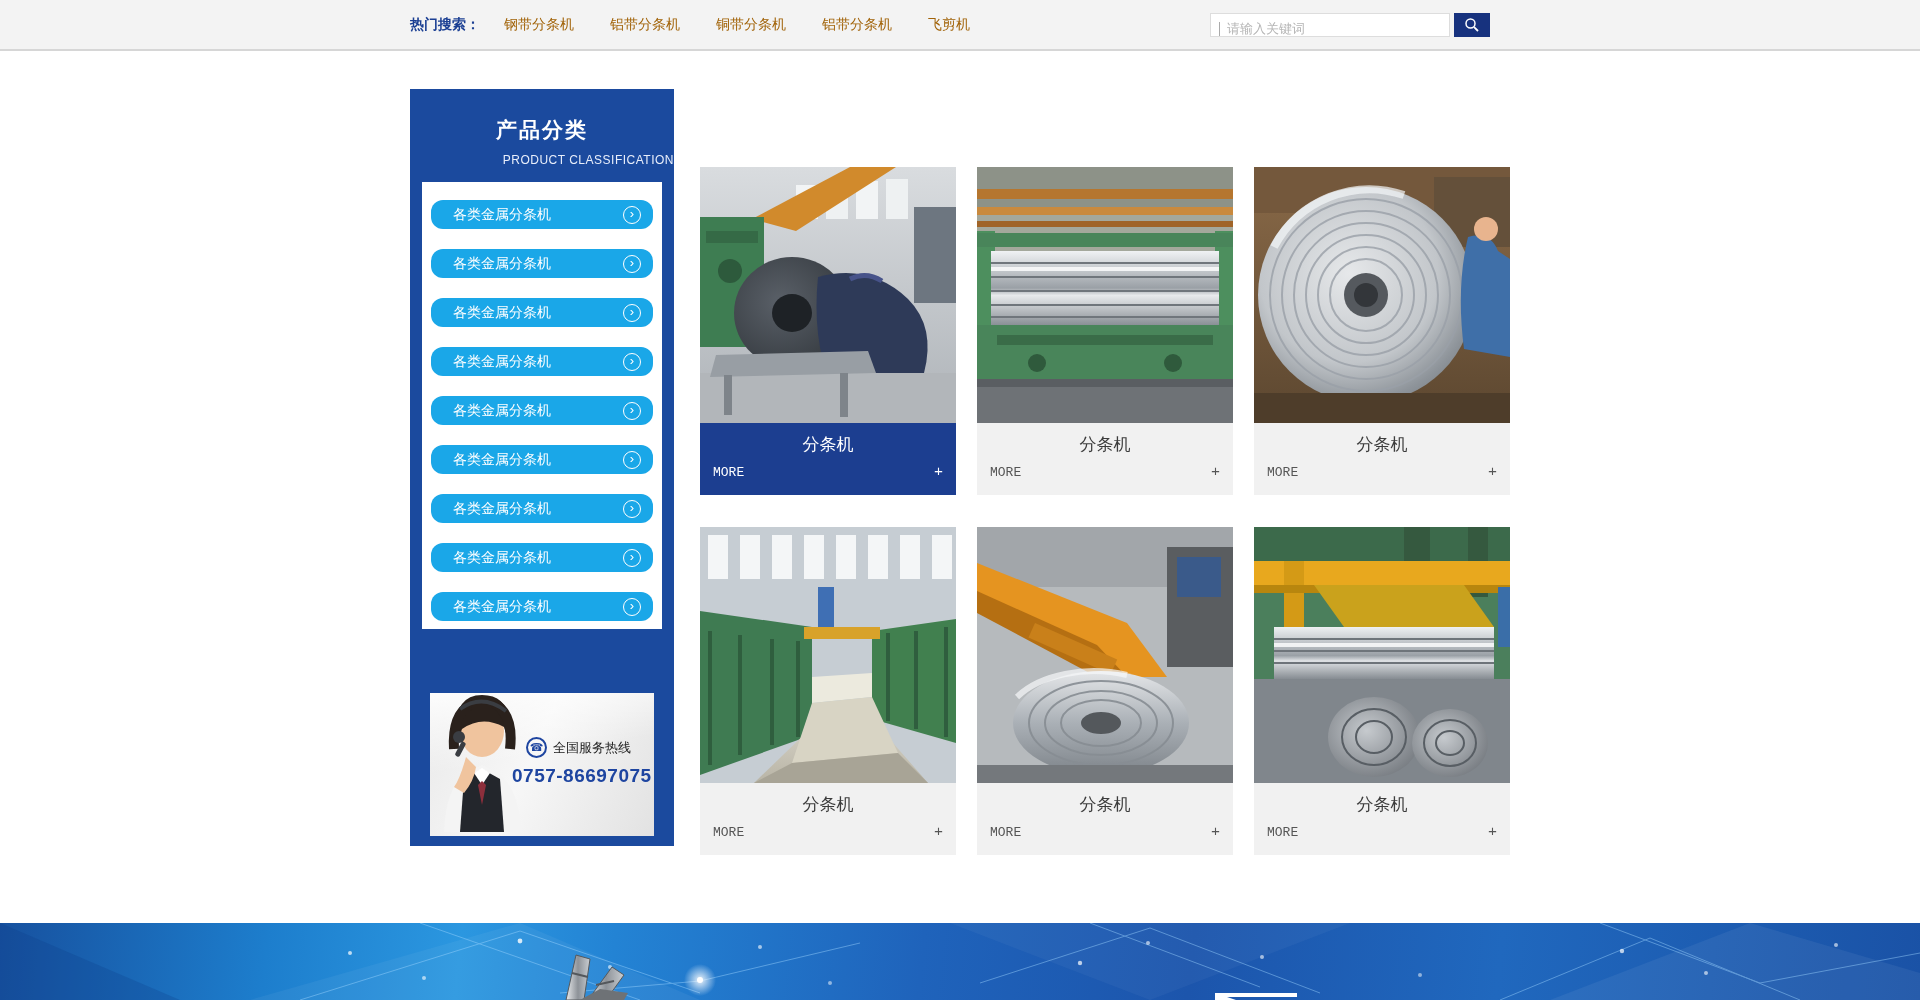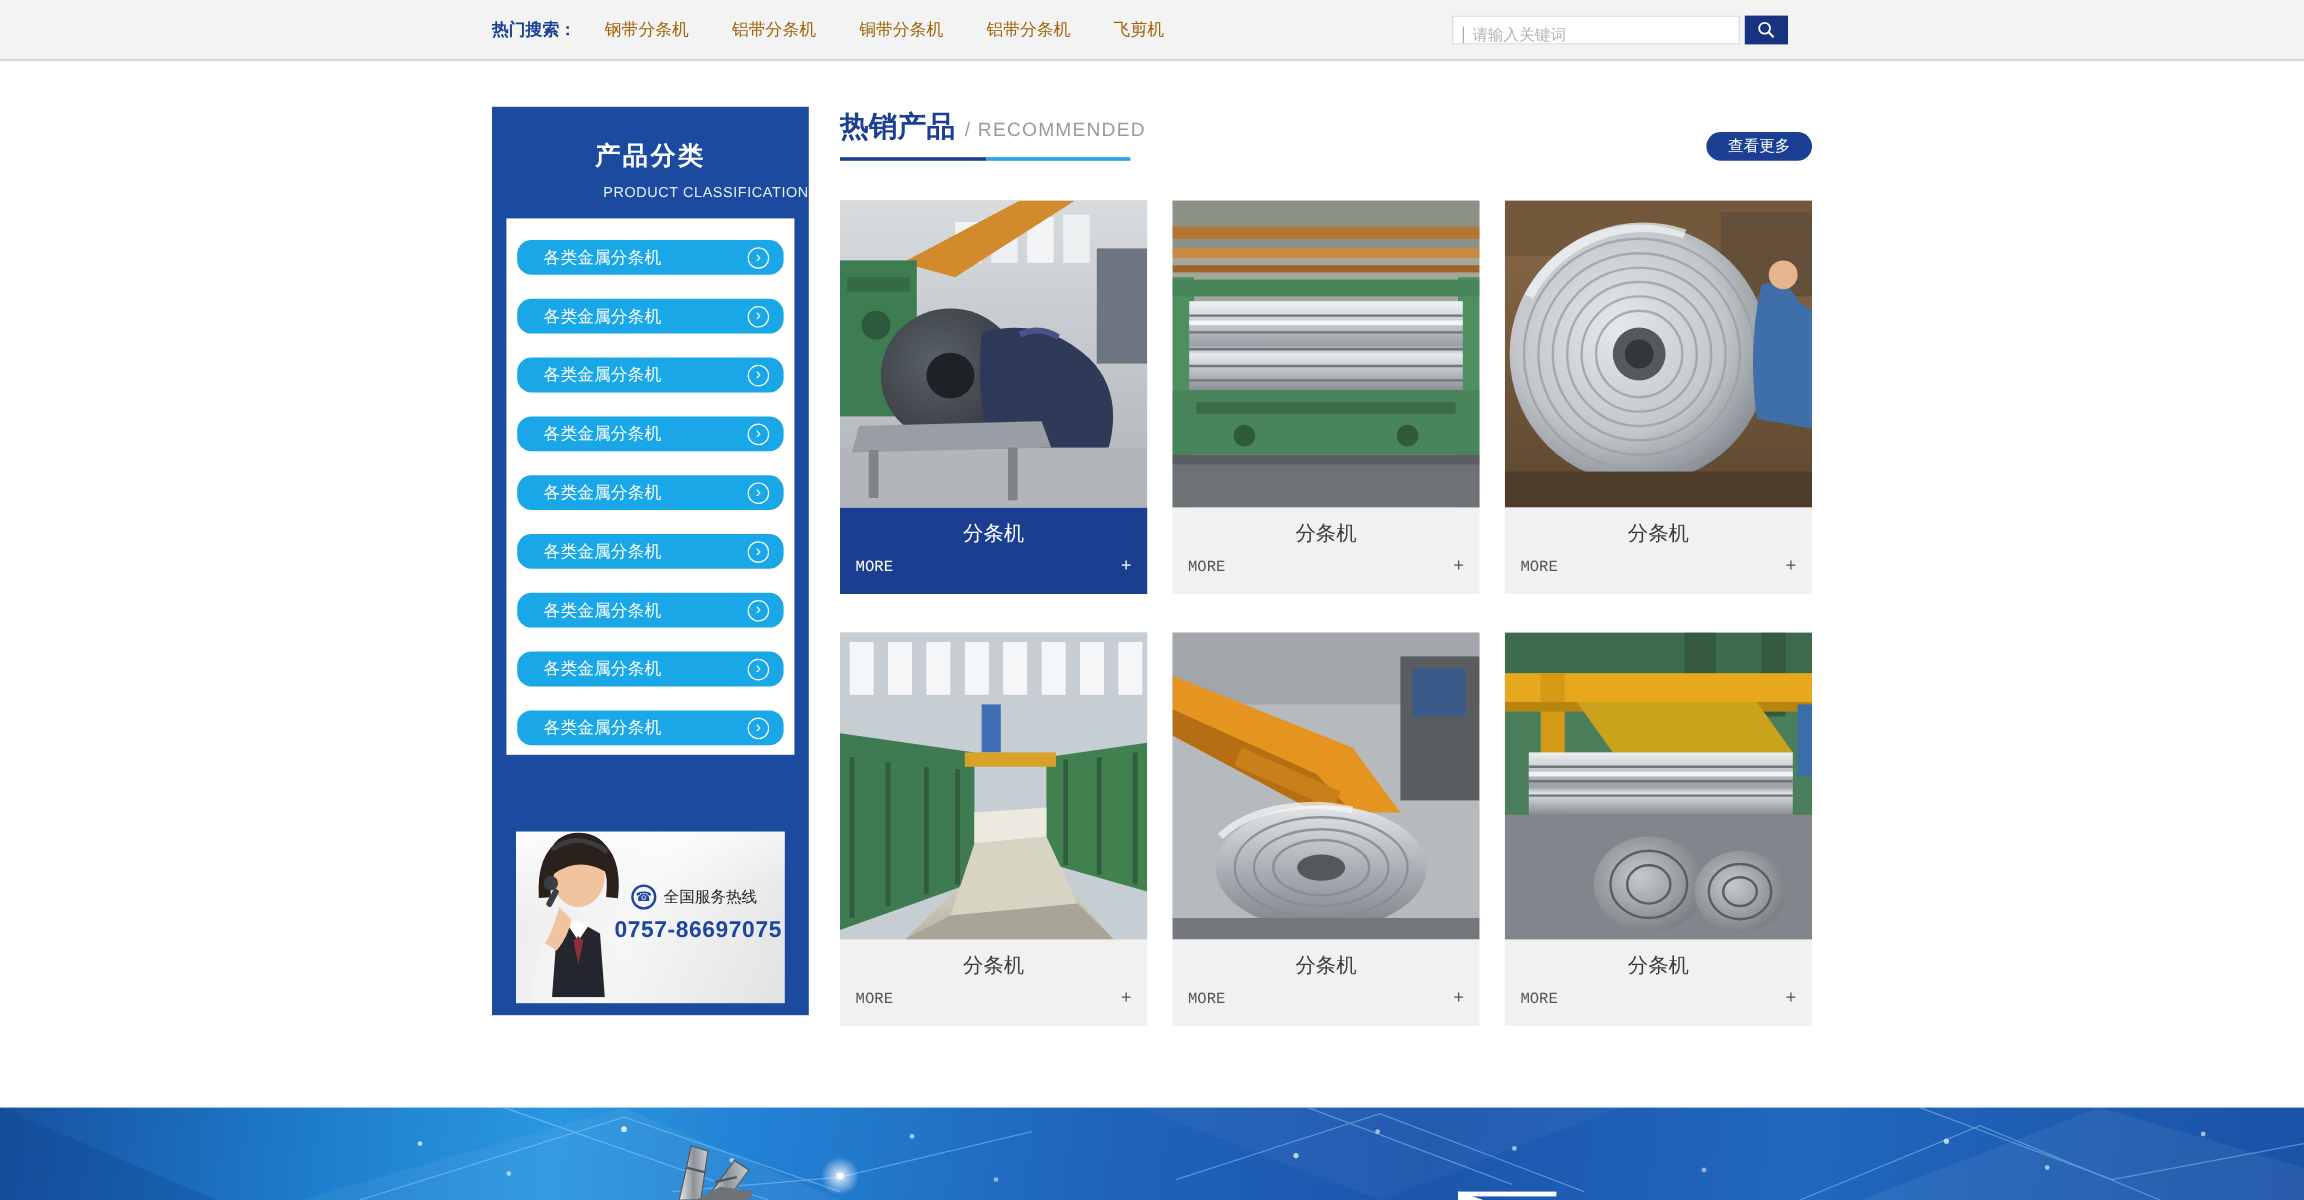--- a/index.html
+++ b/index.html
@@ -184,25 +184,20 @@
       <div class="hl-row">
         <span class="phone-badge">☎</span>
         <span class="hl-label nowrap">全国服务热线</span>
       </div>
       <div class="hl-number">0757-86697075</div>
     </div>
   </div>
 </div>
 
 <div class="main">
-  <div class="sec-head">
-    <span class="sec-title">热销产品</span><span class="sec-sub">/ RECOMMENDED</span>
-    <div class="sec-line"><span class="seg1"></span><span class="seg2"></span></div>
-    <button class="view-more">查看更多</button>
-  </div>
 
   <div class="cards">
 
     <div class="card card--active">
       <div class="card-img">
         <svg width="256" height="256" viewBox="0 0 256 256">
           <defs>
               <linearGradient id="g1w" x1="0" y1="0" x2="0" y2="1">
             <stop offset="0" stop-color="#d9dcdf"></stop>
                 <stop offset="1" stop-color="#aeb3b8"></stop>

